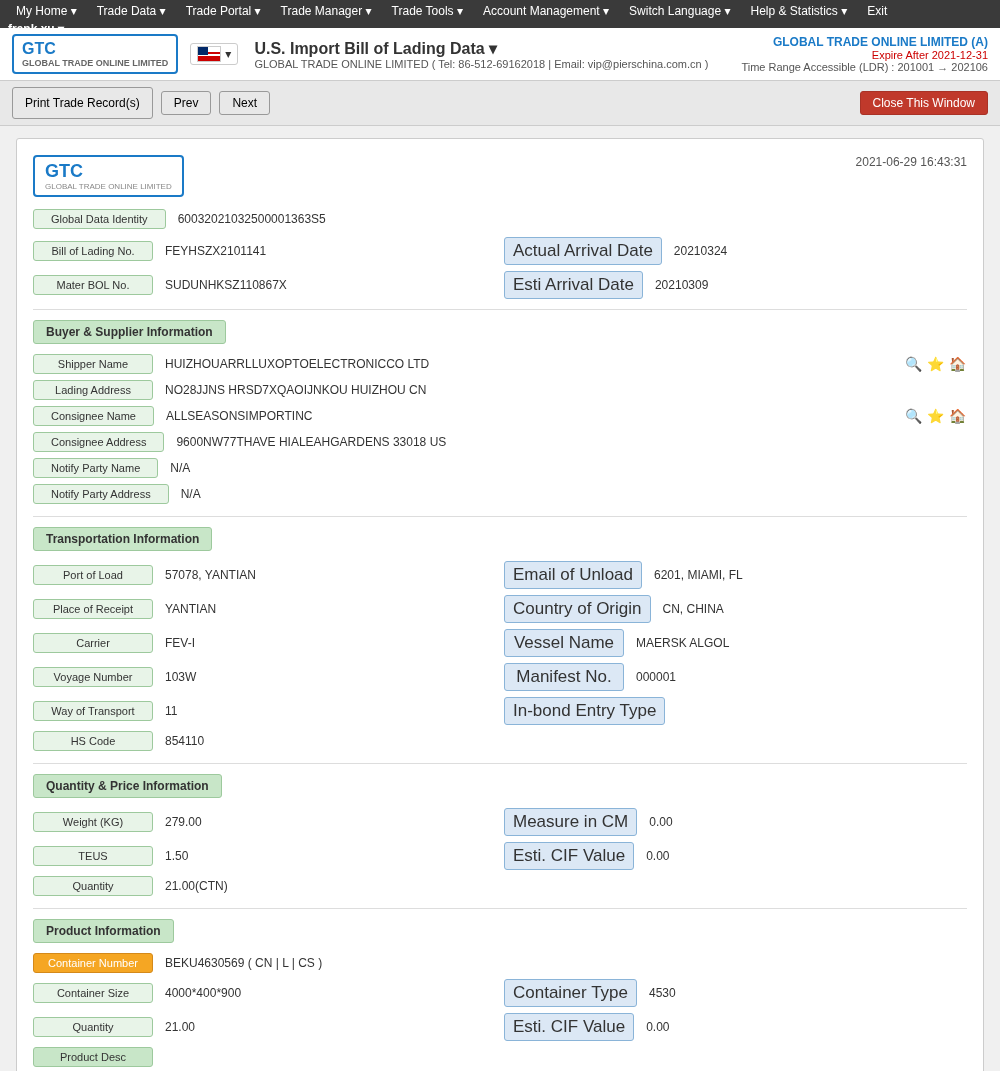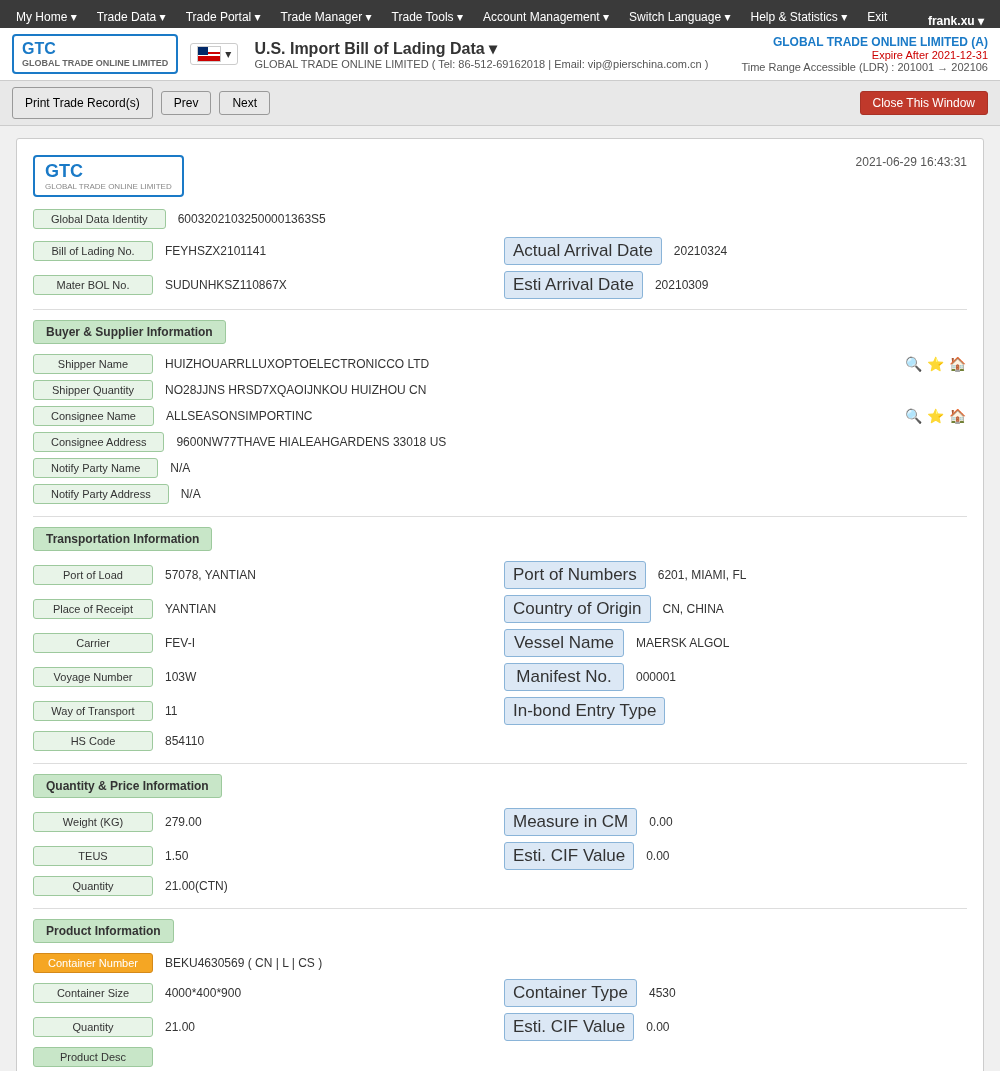--- a/index.html
+++ b/index.html
@@ -3,24 +3,25 @@
   <meta charset="utf-8">
   <style>
     * { box-sizing: border-box; margin: 0; padding: 0; }
     body { font-family: Arial, sans-serif; font-size: 12px; background: #f0f0f0; color: #333; }
 
     
     .top-nav {
       background: #3a3a3a;
       color: #fff;
       display: flex;
-      align-items: flex-end;
+      align-items: flex-start;
       padding: 0 8px;
       height: 28px;
       justify-content: space-between;
+      flex-direction: column;
     }
     .top-nav-left { display: flex; gap: 4px; align-items: center; }
     .top-nav-item {
       color: #fff;
       font-size: 12px;
       padding: 4px 8px;
       cursor: pointer;
       white-space: nowrap;
     }
     .top-nav-right { color: #fff; font-size: 12px; padding-right: 8px; font-weight: bold; }
@@ -356,21 +357,21 @@
         <span class="field-value" style="flex:1;">HUIZHOUARRLLUXOPTOELECTRONICCO LTD</span>
         <div class="icons-right">
           <span class="icon-small">🔍</span>
           <span class="icon-small">⭐</span>
           <span class="icon-small">🏠</span>
         </div>
       </div>
 
       
       <div class="row-line">
-        <span class="field-label">Shipper Quantity</span>
+        <span class="field-label">Lading Address</span>
         <span class="field-value">NO28JJNS HRSD7XQAOIJNKOU HUIZHOU CN</span>
       </div>
 
       
       <div class="row-line">
         <span class="field-label">Consignee Name</span>
         <span class="field-value" style="flex:1;">ALLSEASONSIMPORTINC</span>
         <div class="icons-right">
           <span class="icon-small">🔍</span>
           <span class="icon-small">⭐</span>
@@ -402,21 +403,21 @@
     <div class="section-block">
       <span class="section-header">Transportation Information</span>
 
       
       <div class="two-col">
         <div class="field-group">
           <span class="field-label">Port of Load</span>
           <span class="field-value">57078, YANTIAN</span>
         </div>
         <div class="field-group">
-          <span class="field-label-blue">Port of Numbers</span>
+          <span class="field-label-blue">Email of Unload</span>
           <span class="field-value">6201, MIAMI, FL</span>
         </div>
       </div>
 
       
       <div class="two-col">
         <div class="field-group">
           <span class="field-label">Place of Receipt</span>
           <span class="field-value">YANTIAN</span>
         </div>

